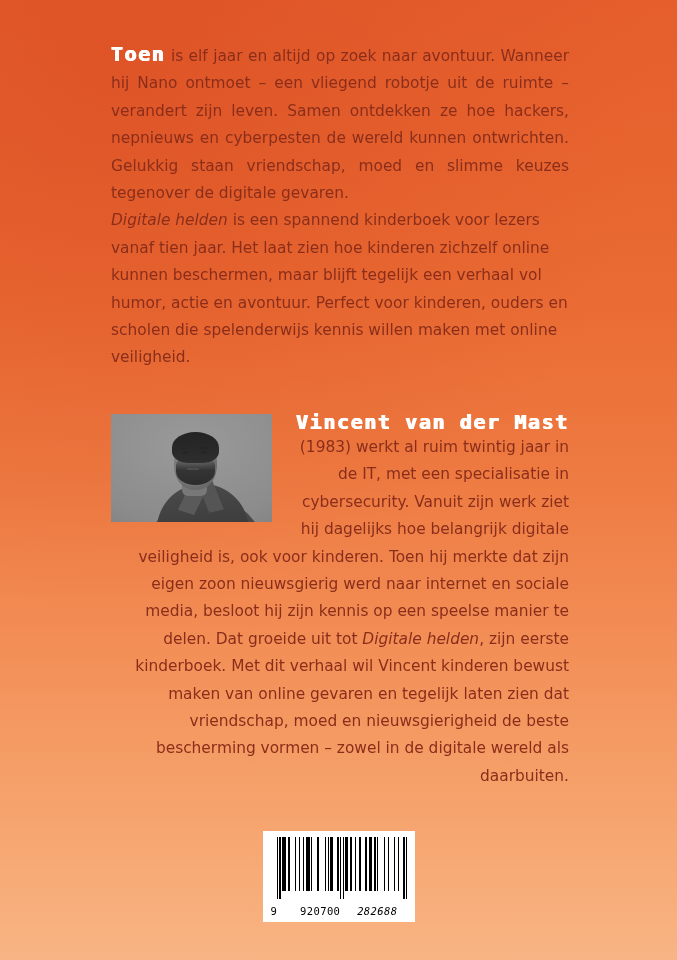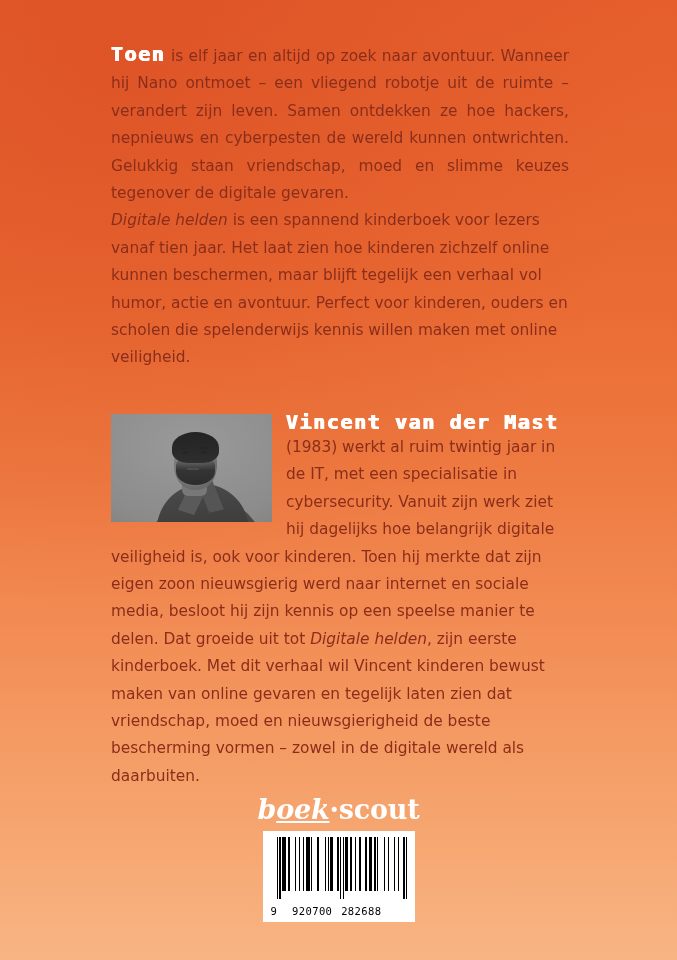--- a/index.html
+++ b/index.html
@@ -65,21 +65,21 @@
     left:111px;
     top:412px;
     width:458px;
     color:#8A2E1B;
     font-family:"DejaVu Sans", sans-serif;
     font-size:15.4px;
     line-height:27.4px;
     text-align:justify;
   }
   .author-wrap p { text-align:justify; }
-  .author-wrap p:last-child { text-align:left; }
+  .author-wrap p:last-child { text-align:right; }
 
   .photo {
     float:left;
     width:161px;
     height:108px;
     margin:2px 14px 6px 0;
     position:relative;
     overflow:hidden;
     background:#8d8d8d;
     filter:grayscale(1);
@@ -235,21 +235,21 @@
     align-items:flex-end;
     height:18px;
     padding:0 2px 0 2px;
     font-family:"DejaVu Sans Mono", monospace;
     font-size:10.5px;
     color:#000;
     letter-spacing:0.4px;
   }
   .digits .d1 { margin-left:-1px; }
   .digits .d2 { margin-left:6px; }
-  .digits .d3 { margin-right:24px; }
+  .digits .d3 { margin-right:8px;font-style:italic; }
 </style>
 </head>
 <body>
 
 <div id="cover">
 
   <div class="blurb">
     <p><span class="pixel">Toen</span><span> is elf jaar en altijd op zoek naar avontuur. Wanneer hij Nano ontmoet – een vliegend robotje uit de ruimte – verandert zijn leven. Samen ontdekken ze hoe hackers, nepnieuws en cyberpesten de wereld kunnen ontwrichten. Gelukkig staan vriendschap, moed en slimme keuzes tegenover de digitale gevaren.</span></p>
     <p><em class="it">Digitale helden</em><span> is een spannend kinderboek voor lezers vanaf tien jaar. Het laat zien hoe kinderen zichzelf online kunnen beschermen, maar blijft tegelijk een verhaal vol humor, actie en avontuur. Perfect voor kinderen, ouders en scholen die spelenderwijs kennis willen maken met online veiligheid.</span></p>
   </div>
@@ -268,21 +268,20 @@
       <div class="browR"></div>
       <div class="eyeL"></div>
       <div class="eyeR"></div>
       <div class="beard"></div>
       <div class="mouth"></div>
       <div class="vig"></div>
     </div>
     <p><span class="pixel author-name">Vincent van der Mast</span><span>(1983) werkt al ruim twintig jaar in de IT, met een specialisatie in cybersecurity. Vanuit zijn werk ziet hij dagelijks hoe belangrijk digitale veiligheid is, ook voor kinderen. Toen hij merkte dat zijn eigen zoon nieuwsgierig werd naar internet en sociale media, besloot hij zijn kennis op een speelse manier te delen. Dat groeide uit tot </span><em class="it">Digitale helden</em><span>, zijn eerste kinderboek. Met dit verhaal wil Vincent kinderen bewust maken van online gevaren en tegelijk laten zien dat vriendschap, moed en nieuwsgierigheid de beste bescherming vormen – zowel in de digitale wereld als daarbuiten.</span></p>
   </div>
 
-  <div class="publisher"><span class="b-part"><span>b</span><span class="ul">oek</span></span><span class="s-part">·scout</span></div>
 
   <div class="barcode-box">
     <div class="bars" id="bars" style="padding-left: 7.24px;">
         <span style="width:1.448px;height:62px;background:#000"></span>
         <span style="width:1.448px;height:62px;background:transparent"></span>
         <span style="width:1.448px;height:62px;background:#000"></span>
         <span style="width:1.448px;height:54px;background:transparent"></span>
         <span style="width:1.448px;height:54px;background:#000"></span>
         <span style="width:1.448px;height:54px;background:#000"></span>
         <span style="width:1.448px;height:54px;background:#000"></span>

